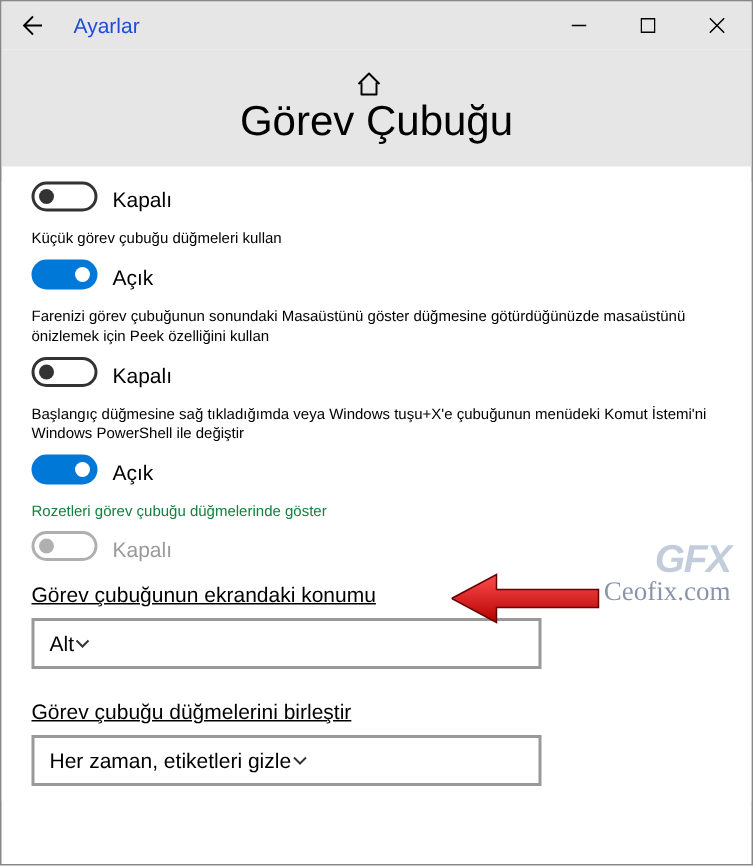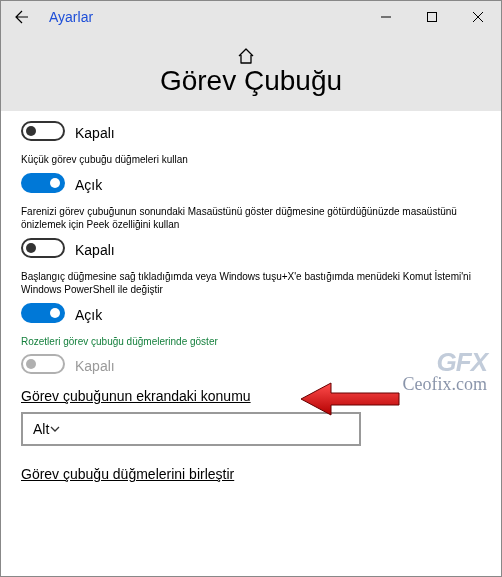--- a/index.html
+++ b/index.html
@@ -151,21 +151,21 @@
     display: flex;
     align-items: center;
   }
   .first-toggle-row {
     margin-top: 10px;
   }
   
   .watermark {
     position: absolute;
     right: 14px;
-    top: 348px;
+    top: 358px;
     text-align: right;
     pointer-events: none;
   }
   .watermark .gfx {
     font-size: 26px;
     font-weight: 700;
     color: rgba(80,110,150,0.35);
     letter-spacing: -1px;
     font-style: italic;
     line-height: 1;
@@ -246,21 +246,21 @@
     <div class="setting-label">Farenizi görev çubuğunun sonundaki Masaüstünü göster düğmesine götürdüğünüzde masaüstünü önizlemek için Peek özelliğini kullan</div>
     <div class="toggle-row">
       <div class="toggle off">
           <div class="knob"></div>
         </div>
       <div class="toggle-text">Kapalı</div>
     </div>
   </div>
 
   <div class="setting">
-    <div class="setting-label">Başlangıç düğmesine sağ tıkladığımda veya Windows tuşu+X'e bastığımda menüdeki Komut İstemi'ni Windows PowerShell ile değiştir</div>
+    <div class="setting-label">Başlangıç düğmesine sağ tıkladığımda veya Windows tuşu+X'e çubuğunun menüdeki Komut İstemi'ni Windows PowerShell ile değiştir</div>
     <div class="toggle-row">
       <div class="toggle on">
           <div class="knob"></div>
         </div>
       <div class="toggle-text">Açık</div>
     </div>
   </div>
 
   <div class="setting">
     <div class="setting-label disabled">Rozetleri görev çubuğu düğmelerinde göster</div>
@@ -276,20 +276,28 @@
   <div class="dropdown">
     <span>Alt</span>
     <span class="chevron">
       <svg width="12" height="12" viewBox="0 0 12 12">
           <path d="M2 4 L6 8 L10 4" stroke="#333" stroke-width="1.3" fill="none"></path>
         </svg>
     </span>
   </div>
 
   <div class="dropdown-label" style="margin-top:20px;">Görev çubuğu düğmelerini birleştir</div>
+  <div class="dropdown">
+    <span>Her zaman, etiketleri gizle</span>
+    <span class="chevron">
+      <svg width="12" height="12" viewBox="0 0 12 12">
+          <path d="M2 4 L6 8 L10 4" stroke="#333" stroke-width="1.3" fill="none"></path>
+        </svg>
+    </span>
+  </div>
 
 </div>
 
 <div class="watermark">
   <div class="gfx">GFX</div>
   <div class="url">Ceofix.com</div>
 </div>
 
 <svg class="arrow-overlay" width="100" height="36" viewBox="0 0 100 36">
   <defs>

